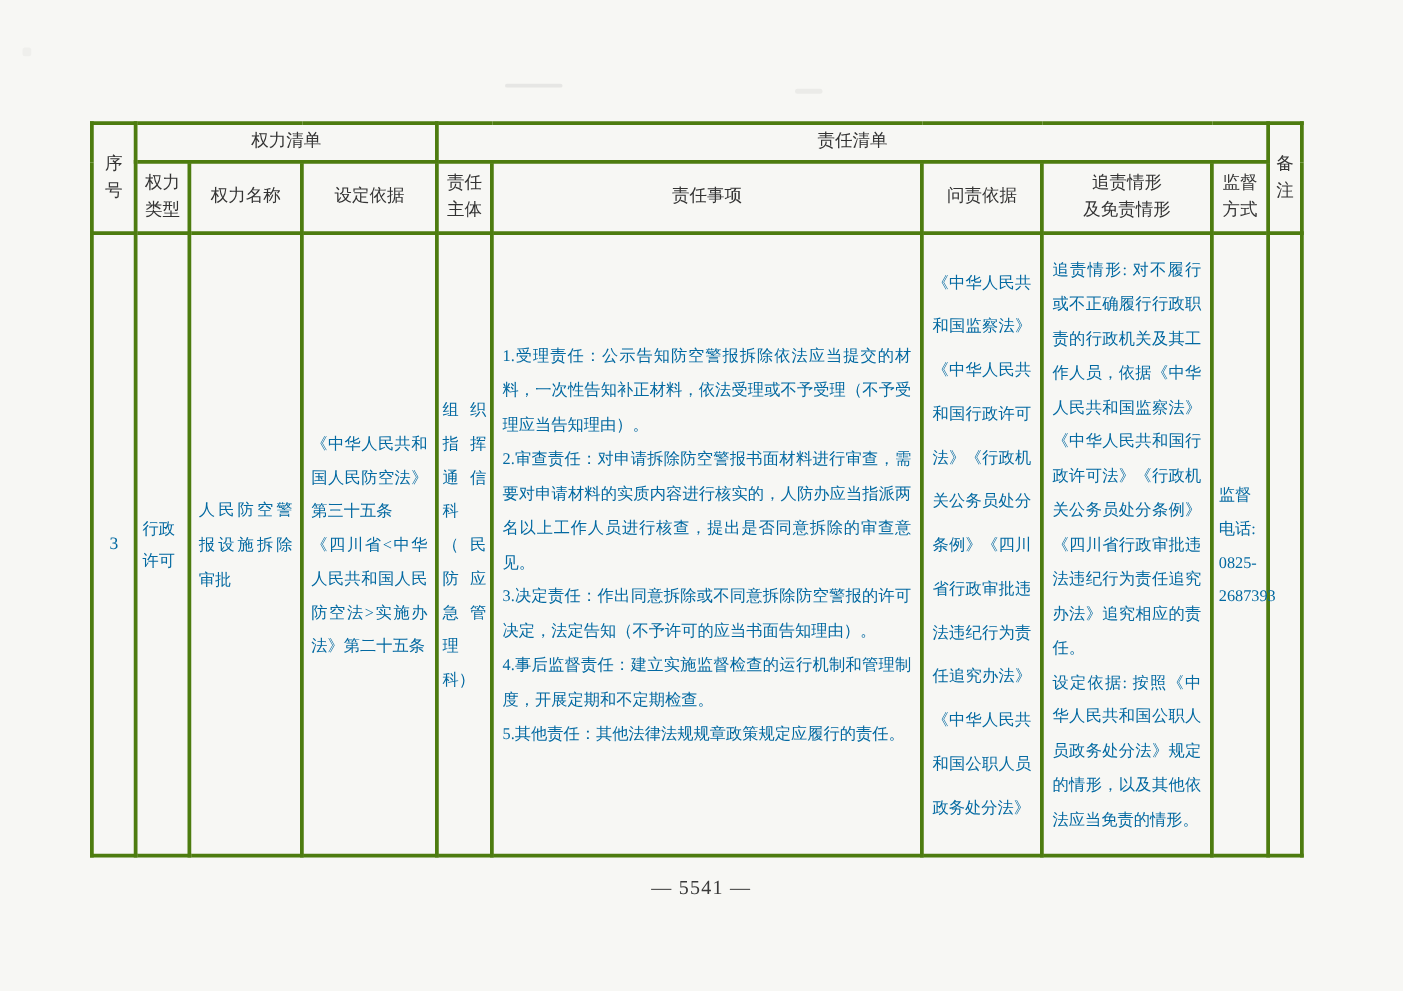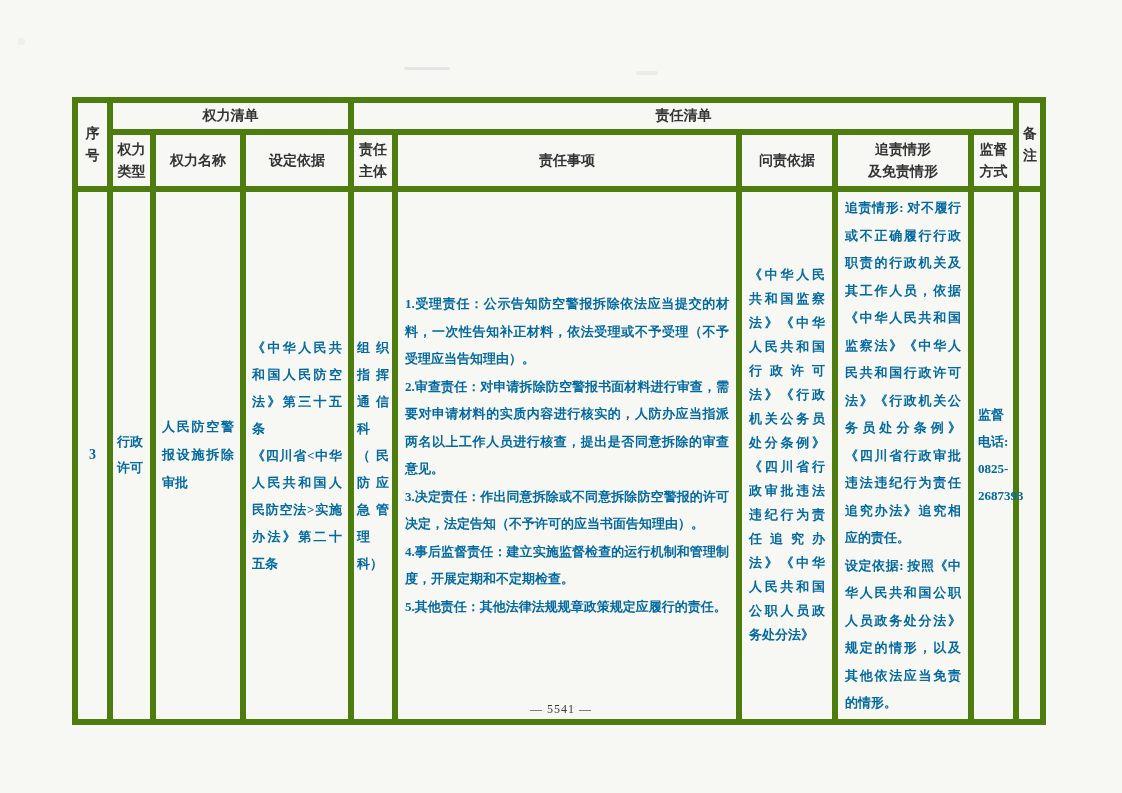--- a/index.html
+++ b/index.html
@@ -21,22 +21,22 @@
   .speck.s3 { left: 18px;  top: 38px; width: 7px;  height: 7px; opacity:.5; }
 
   table.doc-table {
     position: absolute; left: 72px; top: 97px;
     width: 968px;
     table-layout: fixed;
     border-collapse: collapse;
     background: transparent;
   }
   .doc-table th, .doc-table td {
-    border: 6px solid #4d7c0f;
-    font-weight: bold;
+    border: 3px solid #4d7c0f;
+    font-weight: normal;
     vertical-align: middle;
     padding: 2px 4px;
   }
   .doc-table { border: 1px solid #555; border-bottom: 2px solid #4a4a4a; }
 
   tr.hrow1 { height: 31px; }
   tr.hrow2 { height: 57px; padding-left: 45px; }
   tr.brow  { height: 498px; }
 
   .doc-table th { font-size: 14px; text-align: center; line-height: 22px; color: #333; }
@@ -45,29 +45,29 @@
   .pre { white-space: pre-line; }
   .just { text-align: justify; }
   .para { margin: 0; text-align: justify; }
 
   td.cell-serial { text-align: center; font-size: 14px; }
   td.cell-power-type { text-align: left; line-height: 26px; }
   td.cell-power-name { line-height: 28px; padding: 2px 6px; }
   td.cell-setting-basis { line-height: 27px; padding: 2px 6px; }
   td.cell-resp-subject { line-height: 27px; padding: 2px 3px; }
   td.cell-resp-items { line-height: 27.5px; padding: 2px 7px; }
-  td.cell-acc-basis { line-height: 24px; padding: 2px 7px; }
+  td.cell-acc-basis { line-height: 35px; padding: 2px 7px; }
   td.cell-acc-situations { line-height: 27.5px; padding: 2px 7px; }
   td.cell-supervision { line-height: 27px; text-align: left; padding: 2px 4px; }
 
   .page-number {
     position: absolute;
     left: 0; right: 0; top: 702px;
     text-align: center;
-    font-size: 12px;
+    font-size: 16px;
     letter-spacing: 1px;
     color: #3a3a3a;
   }
 </style>
 </head>
 <body>
 
 <div class="page">
 
   <div class="speck s1"></div>

